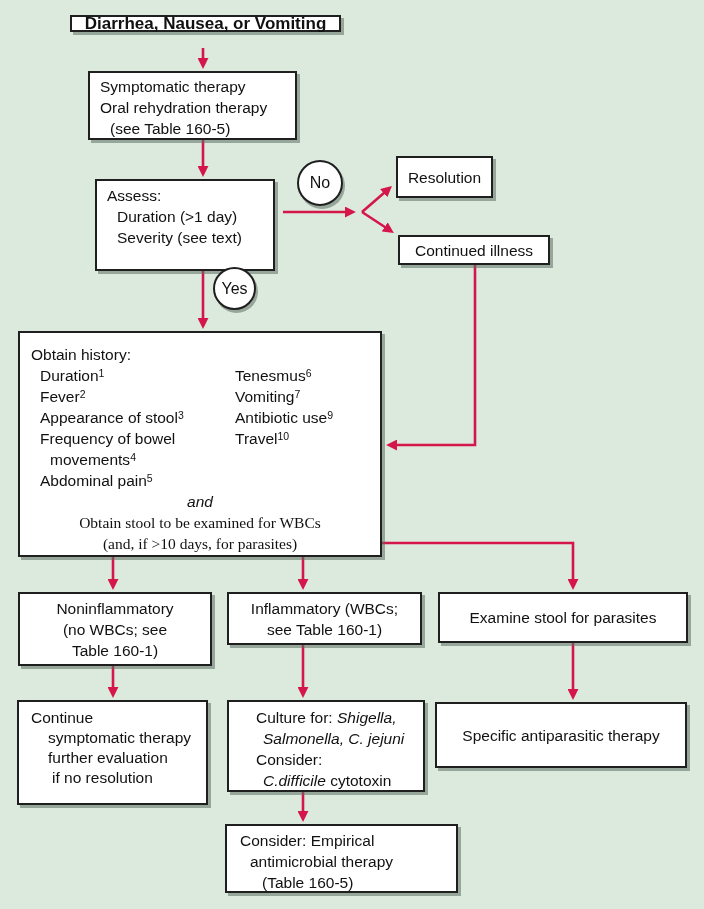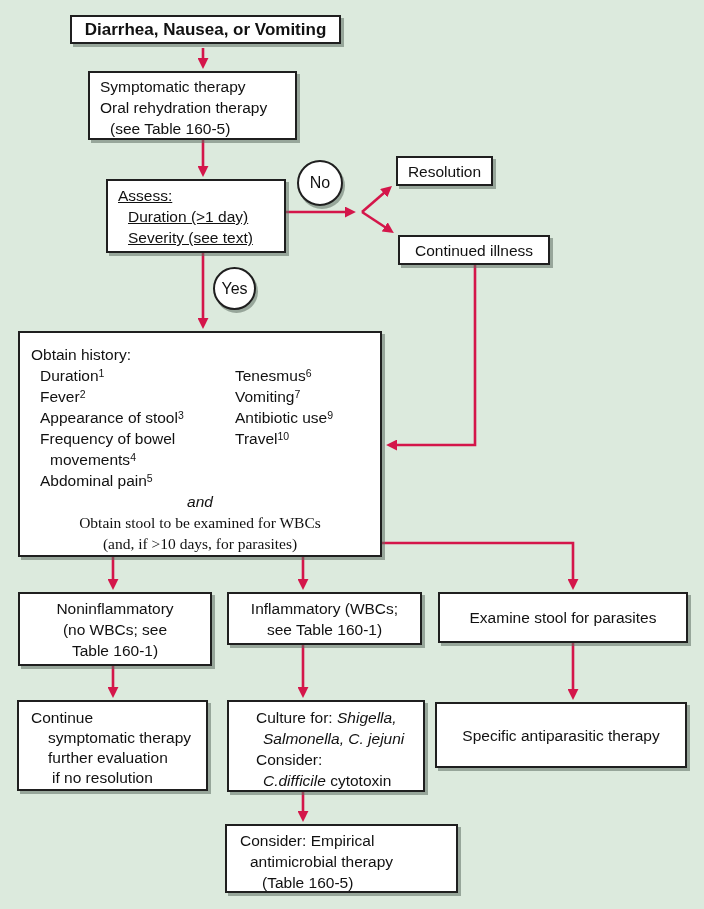--- a/index.html
+++ b/index.html
@@ -51,44 +51,44 @@
     <path d="M475 265 V445 H396" marker-end="url(#ah)"></path>
     <path d="M113 557 V580" marker-end="url(#ah)"></path>
     <path d="M303 557 V580" marker-end="url(#ah)"></path>
     <path d="M382 543 H573 V580" marker-end="url(#ah)"></path>
     <path d="M113 666 V688" marker-end="url(#ah)"></path>
     <path d="M303 645 V688" marker-end="url(#ah)"></path>
     <path d="M573 643 V690" marker-end="url(#ah)"></path>
     <path d="M303 792 V812" marker-end="url(#ah)"></path>
   </svg>
 
-  <div class="box title-box" style="left:70px;top:15px;width:271px;height:29px;">
+  <div class="box title-box" style="left:70px;top:15px;width:271px;height:17px;">
     <span>Diarrhea, Nausea, or Vomiting</span>
   </div>
 
   <div class="box" style="left:88px;top:71px;width:209px;height:69px;padding:3px 0 0 10px;">
     <div>Symptomatic therapy</div>
     <div>Oral rehydration therapy</div>
     <div class="ind1">(see Table 160-5)</div>
   </div>
 
-  <div class="box" style="left:106px;top:179px;width:180px;height:74px;padding:4px 0 0 10px;text-decoration:underline;">
+  <div class="box" style="left:95px;top:179px;width:180px;height:92px;padding:4px 0 0 10px;">
     <div>Assess:</div>
     <div class="ind1">Duration (&gt;1 day)</div>
     <div class="ind1">Severity (see text)</div>
   </div>
 
   <div class="circle" style="left:297px;top:160px;width:46px;height:46px;">
     <span>No</span>
   </div>
   <div class="circle" style="left:213px;top:267px;width:43px;height:43px;">
     <span>Yes</span>
   </div>
 
-  <div class="box vcenter" style="left:396px;top:156px;width:97px;height:30px;">
+  <div class="box vcenter" style="left:396px;top:156px;width:97px;height:42px;">
     <span>Resolution</span>
   </div>
   <div class="box vcenter" style="left:398px;top:235px;width:152px;height:30px;">
     <span>Continued illness</span>
   </div>
 
   <div class="box" style="left:18px;top:331px;width:364px;height:226px;">
     <div class="hist-head">Obtain history:</div>
     <div class="hist-cols">
       <div class="hist-col-l">
@@ -119,21 +119,21 @@
 
   <div class="box vcenter" style="left:227px;top:592px;width:195px;height:53px;">
     <div>Inflammatory (WBCs;</div>
     <div>see Table 160-1)</div>
   </div>
 
   <div class="box vcenter" style="left:438px;top:592px;width:250px;height:51px;">
     <span>Examine stool for parasites</span>
   </div>
 
-  <div class="box" style="left:17px;top:700px;width:191px;height:91px;padding:6px 0 16px 12px;line-height:20px;">
+  <div class="box" style="left:17px;top:700px;width:191px;height:105px;padding:6px 0 16px 12px;line-height:20px;">
     <div>Continue</div>
     <div style="padding-left:17px;">symptomatic therapy</div>
     <div style="padding-left:17px;">further evaluation</div>
     <div style="padding-left:21px;">if no resolution</div>
   </div>
 
   <div class="box" style="left:227px;top:700px;width:198px;height:92px;padding:5px 0 0 27px;">
     <div><span>Culture for: </span><span class="it">Shigella,</span></div>
     <div style="padding-left:7px;"><span class="it">Salmonella, C. jejuni</span></div>
     <div>Consider:</div>

